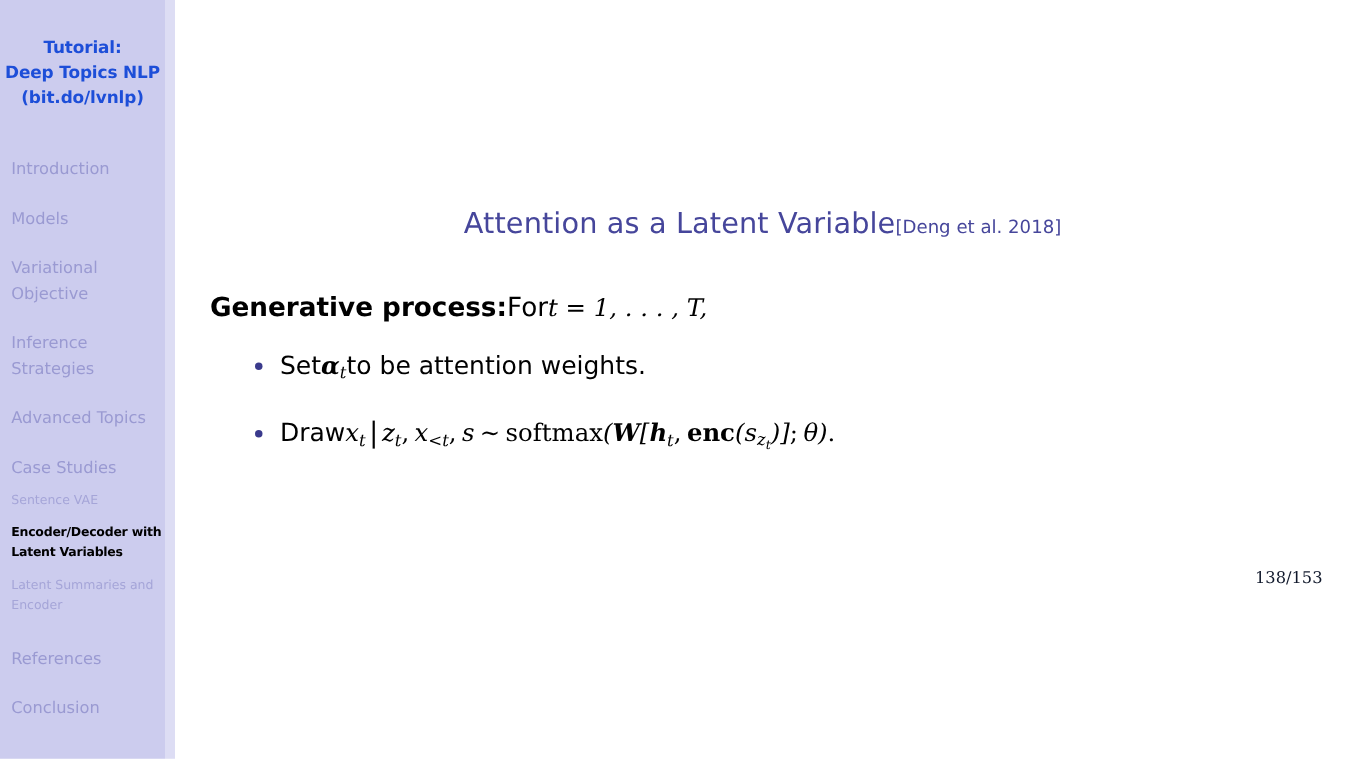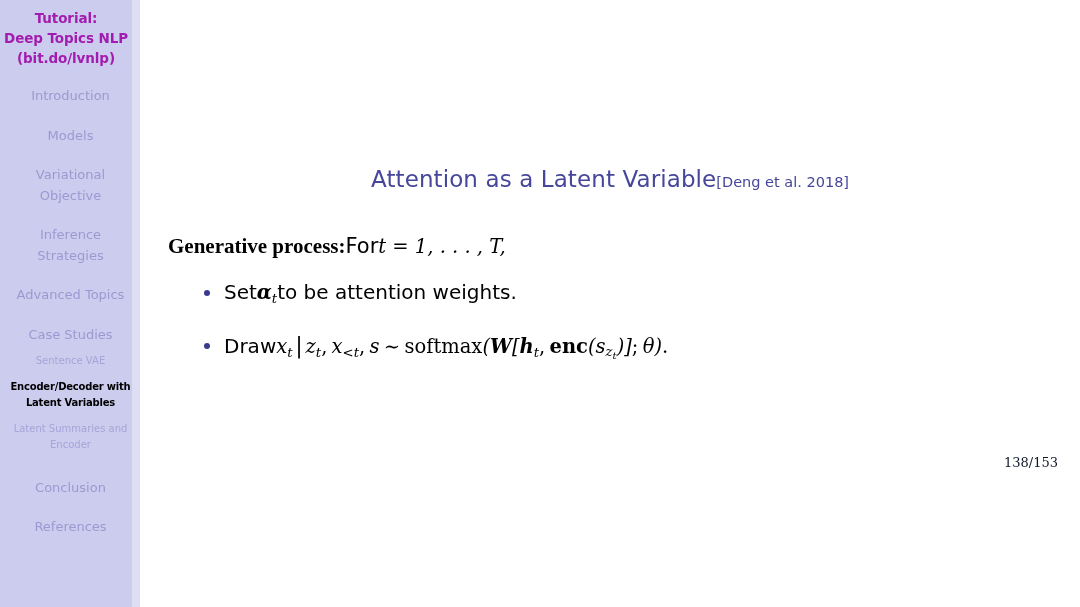--- a/index.html
+++ b/index.html
@@ -30,34 +30,33 @@
     position: relative;
     box-sizing: border-box;
   }
   .sidebar-gutter {
     width: 8px;
     height: 607px;
     background: #ddddf4;
     flex: 0 0 8px;
   }
   .sidebar-title {
-    padding-top: 8px;
+    padding-top: 28px;
     text-align: center;
-    color: #a21caf;
+    color: #1d4ed8;
     font-weight: bold;
     font-size: 13.5px;
     line-height: 20px;
     letter-spacing: -0.1px;
   }
   .sidebar-title div {
     white-space: nowrap;
   }
   .toc {
-    margin-top: 18px;
-    text-align: center;
+    margin-top: 38px;
   }
   .toc-section {
     color: #9a9ad2;
     font-size: 13px;
     line-height: 20.5px;
     padding: 0 0 0 9px;
     margin-bottom: 19px;
   }
   .toc-section.compact {
     margin-bottom: 19px;
@@ -107,21 +106,20 @@
     width: 900px;
     color: #000000;
   }
   .lead {
     font-size: 21px;
     line-height: 28px;
     white-space: nowrap;
   }
   .lead b {
     font-weight: bold;
-    font-family: Liberation Serif, serif;
   }
   ul.bullets {
     list-style: none;
     margin: 18px 0 0 0;
     padding: 0;
   }
   ul.bullets li {
     position: relative;
     padding-left: 56px;
     font-size: 20px;
@@ -217,23 +215,23 @@
       <div class="toc-section">Advanced Topics</div>
 
       <div class="toc-section compact" style="margin-bottom:10px;">Case Studies</div>
 
       <div class="toc-sub-group">
         <div class="toc-subsection">Sentence VAE</div>
         <div class="toc-subsection active">Encoder/Decoder with Latent Variables</div>
         <div class="toc-subsection" style="margin-bottom:24px;">Latent Summaries and Encoder</div>
       </div>
 
+      <div class="toc-section">References</div>
+
       <div class="toc-section">Conclusion</div>
-
-      <div class="toc-section">References</div>
 
     </div>
   </div>
 
   <div class="sidebar-gutter"></div>
 
   <div class="content">
 
     <div class="slide-title">
       <span>Attention as a Latent Variable</span><span class="sp"></span><span class="cite">[Deng et al. 2018]</span>

